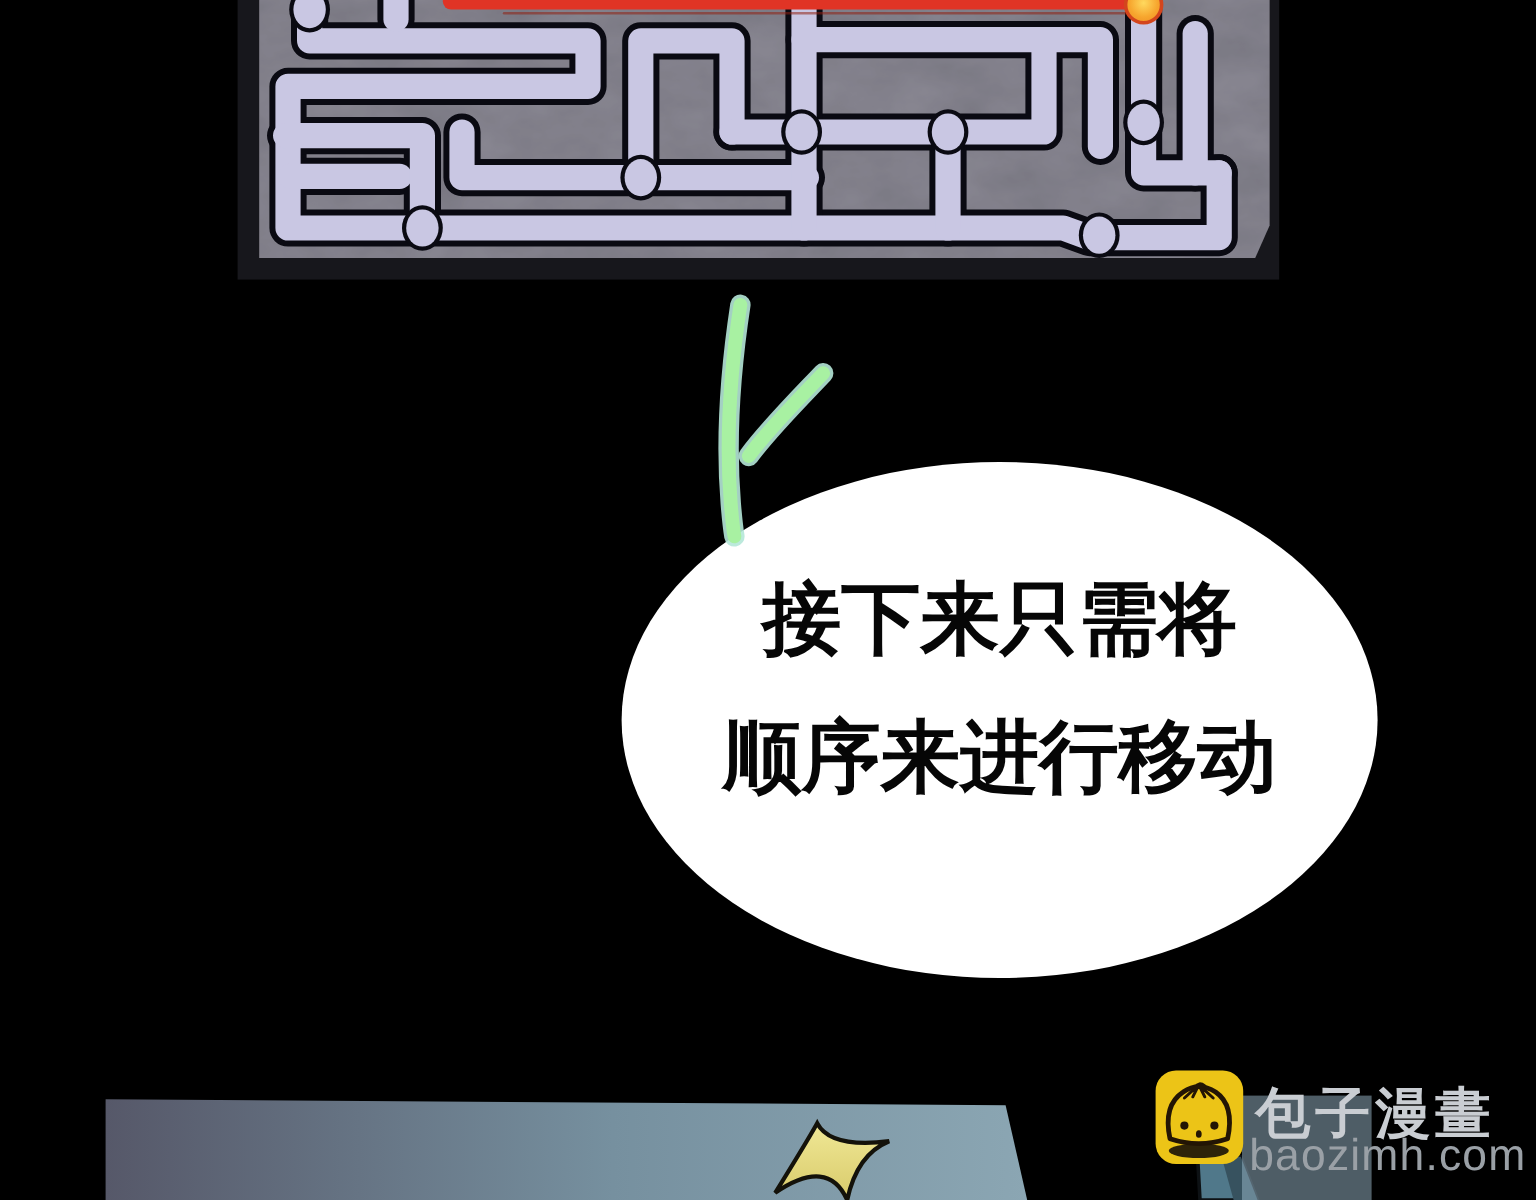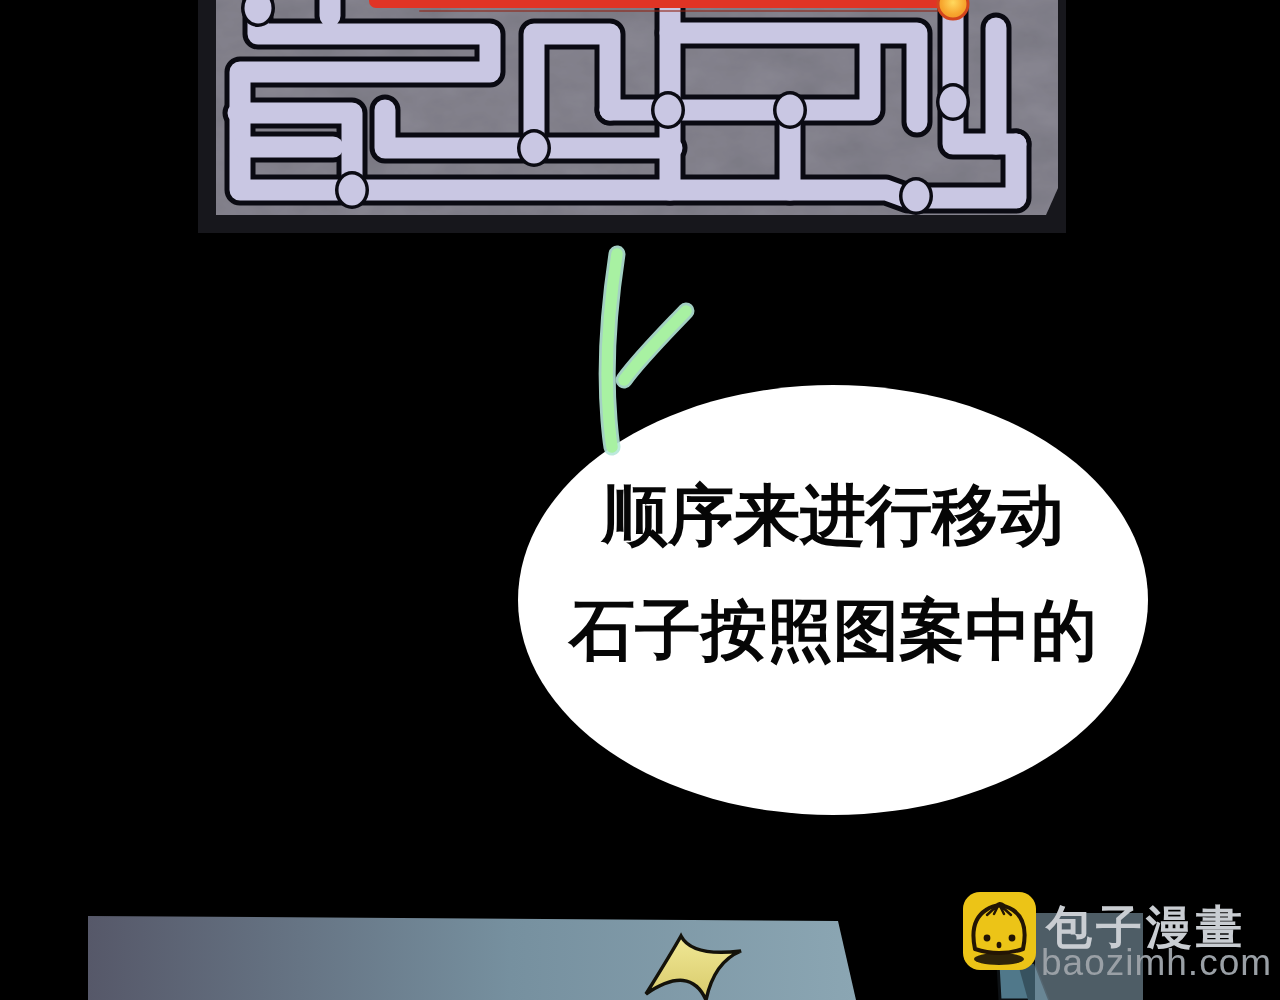--- a/index.html
+++ b/index.html
@@ -131,18 +131,18 @@
         <path d="M 975,949 Q 969,921 986,910 Q 999,901 1013,910 Q 1029,921 1023,949 Q 999,957 975,949 Z" fill="none" stroke-width="4" stroke-linejoin="round" stroke="#231504"></path>
         <path d="M 999,904 L 987,915 M 999,904 L 994,914 M 999,904 L 1004,914 M 999,904 L 1011,915 M 996,906 q 3,-5 8,-1" fill="none" stroke-width="2.5" stroke-linecap="round" stroke="#231504"></path>
         <circle cx="987" cy="938" r="3.4" fill="#231504"></circle>
         <circle cx="1012" cy="938" r="3.4" fill="#231504"></circle>
         <ellipse cx="999" cy="945" rx="2.4" ry="3.2" fill="#231504"></ellipse>
       </g>
     </g>
   </svg>
 
   <div id="bubble-text" class="overlay" style="color: rgb(6, 6, 6);">
+    <div class="ln">接下来只需将</div>
     <div class="ln">顺序来进行移动</div>
-    <div class="ln">石子按照图案中的</div>
   </div>
   <div id="wm-name" class="overlay" style="color: rgb(201, 205, 210);">包子漫畫</div>
   <div id="wm-url" class="overlay" style="color: rgb(154, 160, 166);">baozimh.com</div>
 </div>
 
 </body></html>

